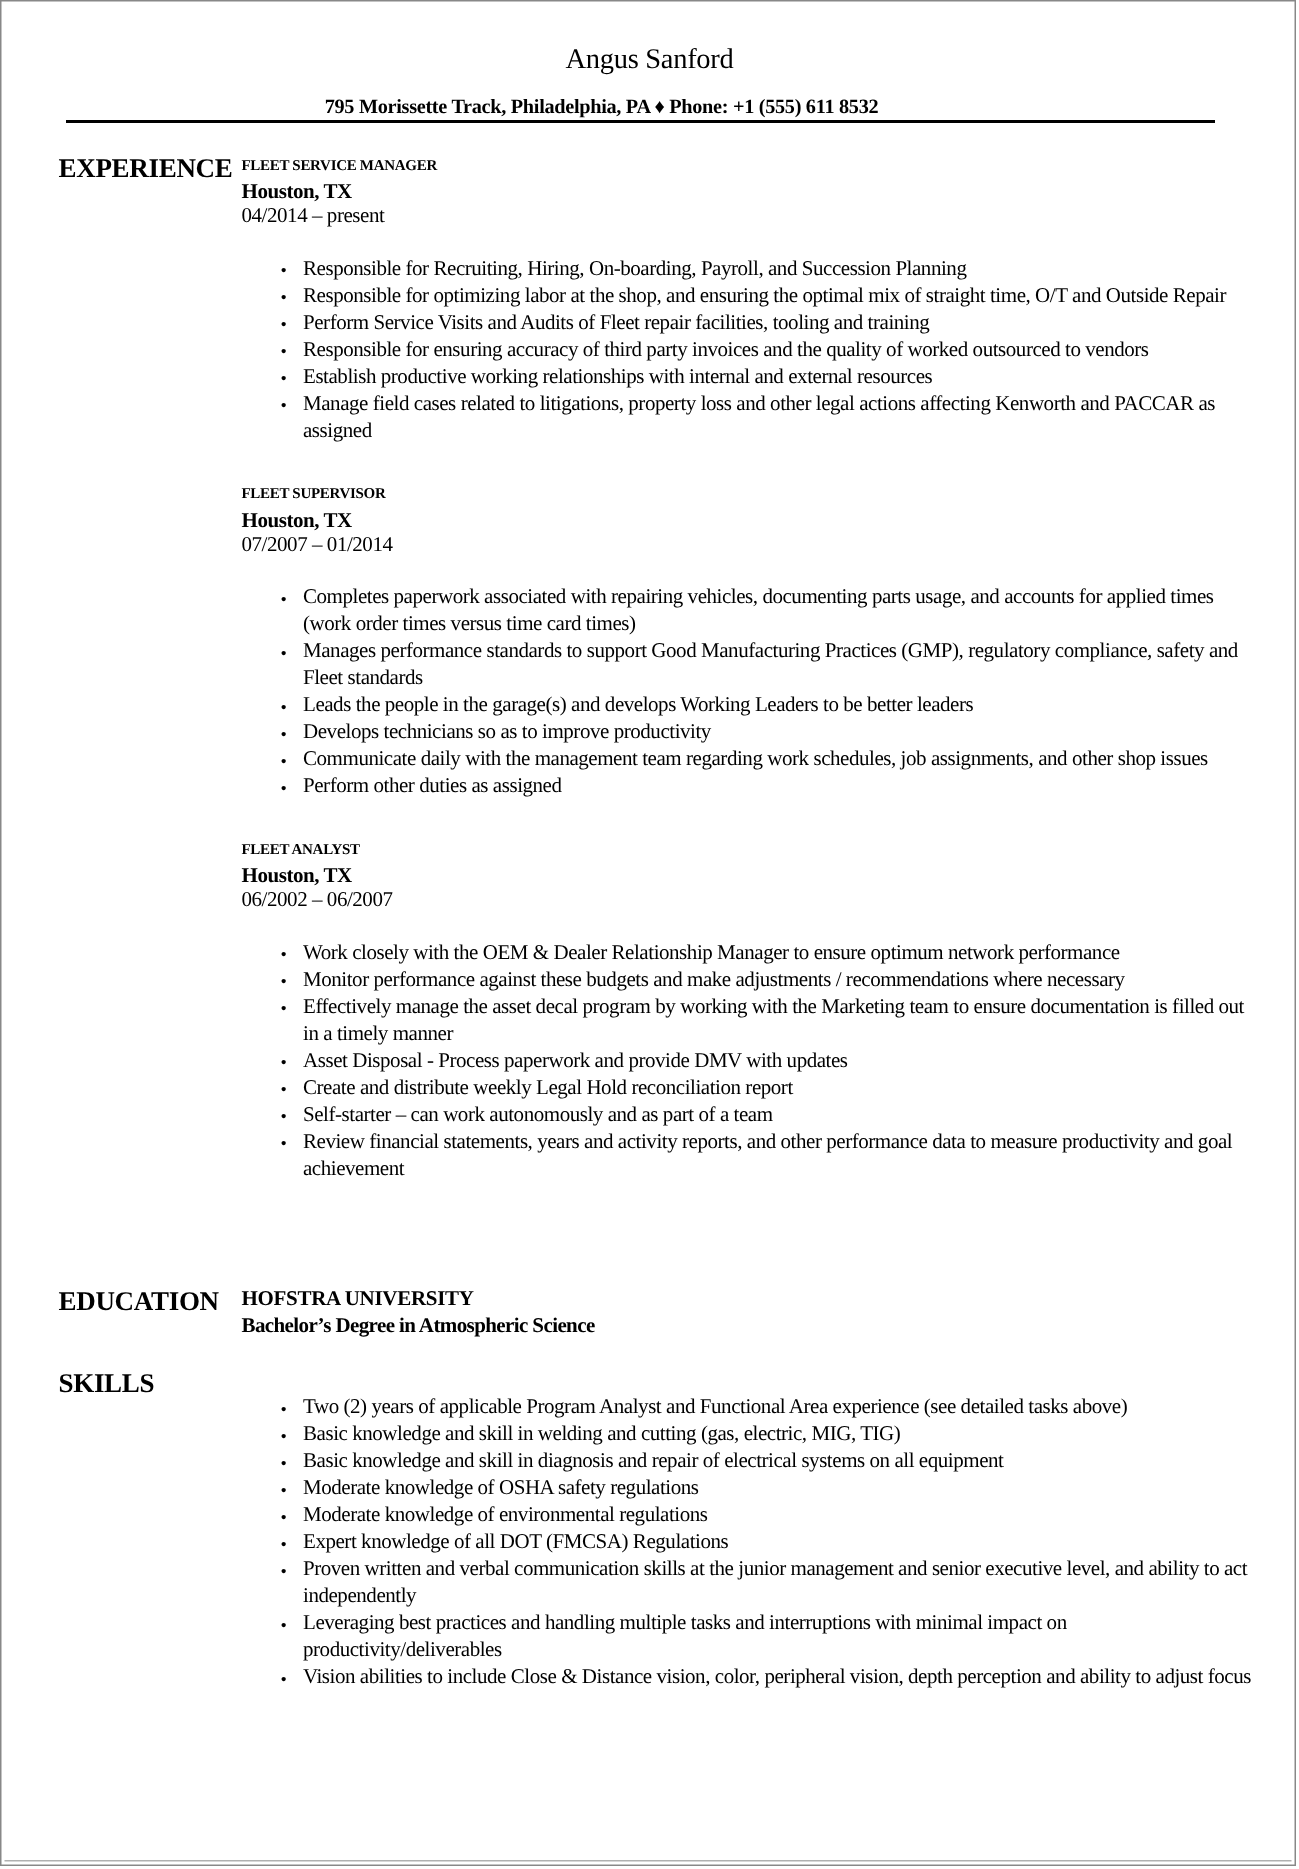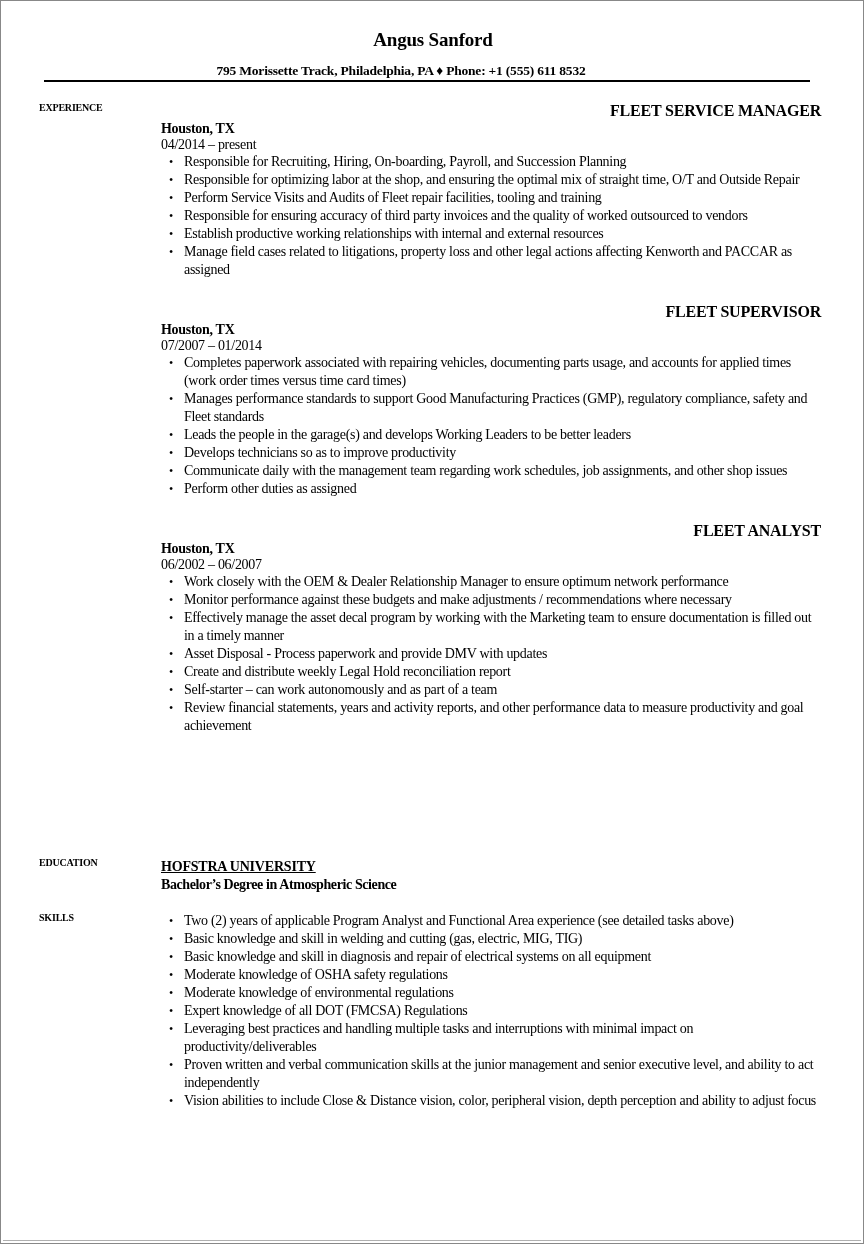--- a/index.html
+++ b/index.html
@@ -9,47 +9,47 @@
     border:1px solid #888888; background:#fff;
     font-family:"Liberation Serif", serif; color:#000;
     box-sizing:border-box;
   }
   .page::after{
     content:""; position:absolute; left:2px; right:2px; bottom:2px; height:0;
     border-bottom:1px solid #b0b0b0;
   }
   .name {
     position:absolute; top:28px; left:0; width:864px; text-align:center;
-    font-weight:bold; font-size:19px; letter-spacing:-0.2px;
+    font-weight:normal; font-size:19px; letter-spacing:-0.2px;
   }
   .contact {
     position:absolute; top:62px; left:0; width:800px; text-align:center;
     font-weight:bold; font-size:13.5px; letter-spacing:-0.2px;
   }
   .rule {
     position:absolute; top:79px; left:43px; width:766px; height:2px; background:#000;
   }
   .section { position:absolute; left:0; width:864px; }
   .sec-label {
-    position:absolute; left:38px; font-weight:bold; font-size:10px; letter-spacing:-0.2px;
+    position:absolute; left:38px; font-weight:bold; font-size:18px; letter-spacing:-0.2px;
   }
   .sec-body { position:absolute; left:160px; width:660px; }
-  .job-title { font-weight:bold; font-size:16px; line-height:18px; letter-spacing:-0.2px;text-align:right; }
+  .job-title { font-weight:bold; font-size:10px; line-height:18px; letter-spacing:-0.2px; }
   .job-loc { font-weight:bold; font-size:14px; line-height:17px; letter-spacing:-0.3px; }
   .job-date { font-size:14px; line-height:16px; letter-spacing:-0.3px; }
-  ul { margin:0; padding:0; list-style:none; }
+  ul { margin:18px; padding:0; list-style:none; }
   li {
     position:relative; padding-left:23px; font-size:14px; line-height:18px;
     letter-spacing:-0.3px; width:640px;
   }
   li::before {
     content:"\2022"; position:absolute; left:8px; top:0; font-size:12px;
   }
   .job { margin-bottom:24px; }
-  .edu-school { font-weight:bold; font-size:14px; line-height:19px; letter-spacing:-0.2px;text-decoration:underline; }
+  .edu-school { font-weight:bold; font-size:14px; line-height:19px; letter-spacing:-0.2px; }
   .edu-degree { font-weight:bold; font-size:14px; line-height:17px; letter-spacing:-0.4px; }
 </style>
 </head>
 <body>
 
 <div class="page">
   <div class="name">Angus Sanford</div>
   <div class="contact">795 Morissette Track, Philadelphia, PA ♦ Phone: +1 (555) 611 8532</div>
   <div class="rule"></div>
 
@@ -114,19 +114,19 @@
   <div class="section" style="top:911px;">
     <div class="sec-label">SKILLS</div>
     <div class="sec-body">
       <ul>
         <li>Two (2) years of applicable Program Analyst and Functional Area experience (see detailed tasks above)</li>
         <li>Basic knowledge and skill in welding and cutting (gas, electric, MIG, TIG)</li>
         <li>Basic knowledge and skill in diagnosis and repair of electrical systems on all equipment</li>
         <li>Moderate knowledge of OSHA safety regulations</li>
         <li>Moderate knowledge of environmental regulations</li>
         <li>Expert knowledge of all DOT (FMCSA) Regulations</li>
+        <li>Proven written and verbal communication skills at the junior management and senior executive level, and ability to act independently</li>
         <li>Leveraging best practices and handling multiple tasks and interruptions with minimal impact on productivity/deliverables</li>
-        <li>Proven written and verbal communication skills at the junior management and senior executive level, and ability to act independently</li>
         <li>Vision abilities to include Close &amp; Distance vision, color, peripheral vision, depth perception and ability to adjust focus</li>
       </ul>
     </div>
   </div>
 </div>
 
 </body></html>

